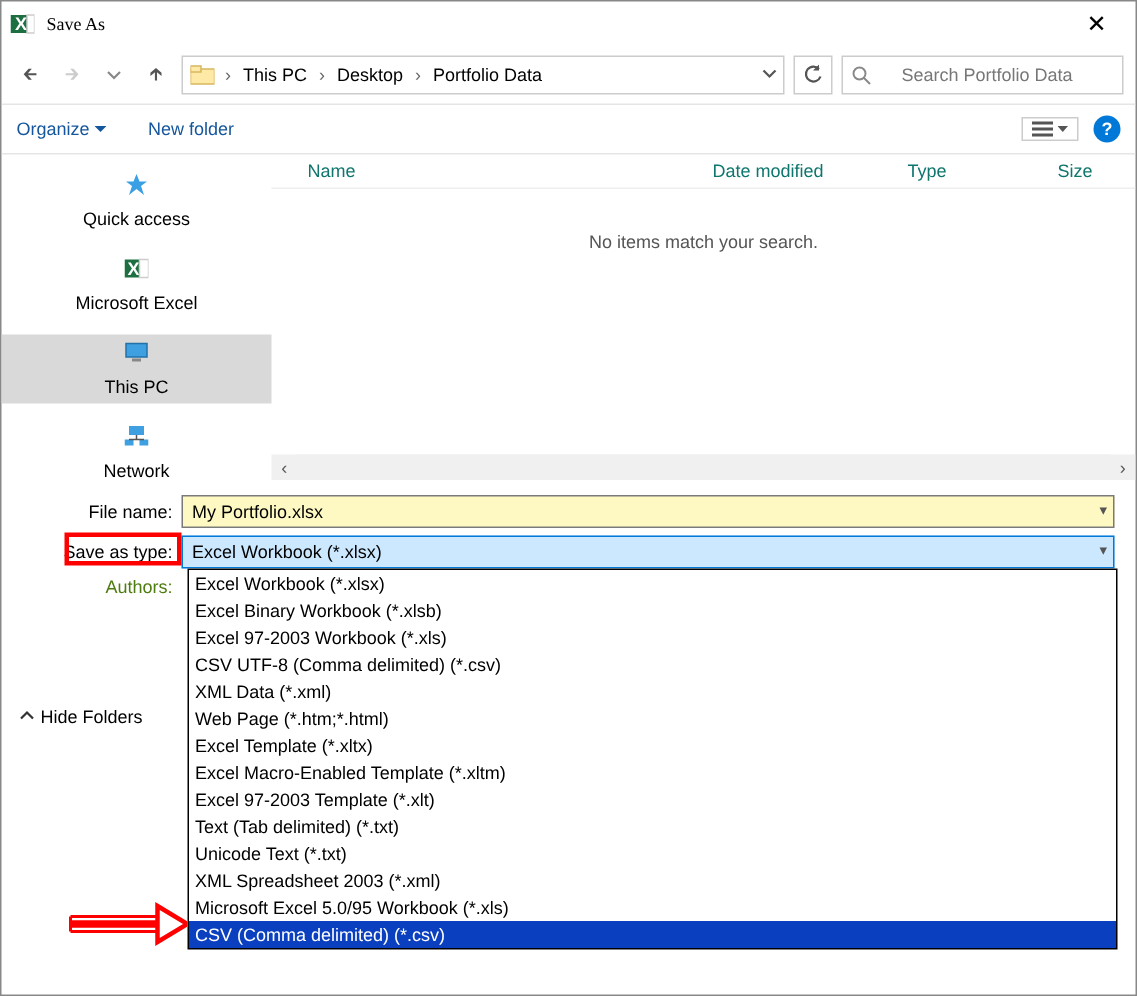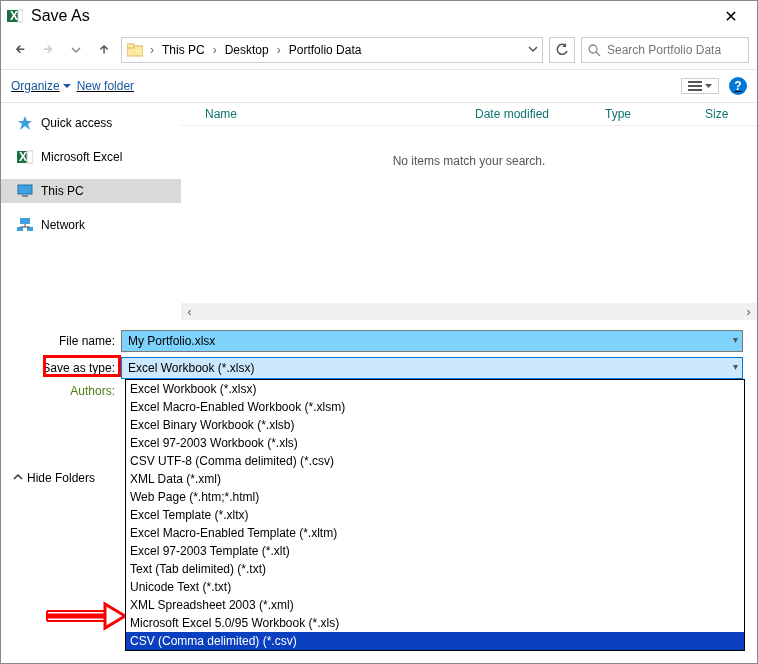--- a/index.html
+++ b/index.html
@@ -1,50 +1,50 @@
 <!DOCTYPE html>
 <html><head>
 <meta charset="utf-8">
 <style>
   * { box-sizing: border-box; margin: 0; padding: 0; font-family: "Segoe UI", Tahoma, sans-serif; font-size: 12px; }
   body { background: #fff; width: 758px; height: 664px; overflow: hidden; position: relative; border: 1px solid #888; }
   .titlebar { height: 30px; display: flex; align-items: center; padding: 0 6px; }
   .titlebar .appicon { width: 16px; height: 16px; margin-right: 8px; display:inline-flex;}
-  .titlebar .title { flex: 1; font-size: 16px; }
+  .titlebar .title { flex: 1; font-size: 12px; font-family: Liberation Serif, serif; }
   .titlebar .close { width: 40px; text-align: center; font-size: 16px; cursor: pointer; }
   .navbar { height: 38px; display: flex; align-items: center; gap: 6px; padding: 0 8px; }
   .nav-arrow { width: 22px; height: 22px; display:flex;align-items:center;justify-content:center; color:#555; }
   .nav-arrow.disabled { color: #ccc; }
   .addr-wrap { flex:1; display:flex; align-items:center; border:1px solid #ccc; height:26px; padding:0 4px; gap:4px;}
   .addr-folder { width:18px;height:18px; display:inline-flex;align-items:center;justify-content:center;}
   .crumb-sep { color:#666; padding:0 2px;}
   .crumb { padding:0 2px; color:#000; cursor:pointer;}
   .addr-drop { color:#666; margin-left:auto;}
   .refresh { width:26px;height:26px;border:1px solid #ccc; display:flex;align-items:center;justify-content:center;}
-  .search { width:168px; height:26px; border:1px solid #ccc; display:flex; align-items:center; padding:0 6px; gap:6px; color:#777;}
-  .toolbar { height:34px; display:flex; align-items:center; padding:0 10px; gap:6px; border-bottom:1px solid #e5e5e5; border-top:1px solid #e5e5e5;text-decoration:underline;}
+  .search { width:188px; height:26px; border:1px solid #ccc; display:flex; align-items:center; padding:0 6px; gap:20px; color:#777;}
+  .toolbar { height:34px; display:flex; align-items:center; padding:0 10px; gap:28px; border-bottom:1px solid #e5e5e5; border-top:1px solid #e5e5e5;}
   .tool-btn { color:#15569c; cursor:pointer; display:flex; align-items:center; gap:3px;}
   .tool-right { margin-left:auto; display:flex; align-items:center; gap:10px;}
   .help { width:18px;height:18px;border-radius:50%;background:#0078d7;color:#fff;display:flex;align-items:center;justify-content:center;font-weight:bold;}
   .body { display:flex; height:200px;}
   .sidebar { width:180px; padding:8px 0;}
-  .side-item { display:flex;align-items:center;gap:8px;padding:4px 16px; cursor:pointer;}
+  .side-item { display:flex;align-items:center;gap:8px;padding:4px 16px; cursor:pointer;flex-direction:column;}
   .side-item.sel { background:#d9d9d9;}
   .side-spacer { height:10px;}
   .content { flex:1; display:flex; flex-direction:column;}
   .col-headers { display:flex; padding:4px 0; border-bottom:1px solid #eee; color:#0f766e;}
   .col { padding:0 8px; cursor:pointer;}
   .empty-msg { text-align:center; color:#555; padding:28px 0;}
   .hscroll { height:17px; background:#f0f0f0; display:flex; align-items:center;}
   .hscroll .arrow { width:17px; text-align:center; color:#555;}
   .hscroll .track { flex:1; background:#f0f0f0; height:100%;}
   .form { padding:10px 14px 4px 14px; }
   .form-row { display:flex; align-items:center; margin-bottom:5px; gap:6px;}
   .form-row label { width:100px; text-align:right; font-size:12px;}
-  .combo { flex:1; height:22px; border:1px solid #7a7a7a; display:flex; align-items:center; padding:0 6px; position:relative; background:#7dd3fc;}
+  .combo { flex:1; height:22px; border:1px solid #7a7a7a; display:flex; align-items:center; padding:0 6px; position:relative; background:#fef9c3;}
   .combo .drop { position:absolute; right:4px; top:3px; color:#555; font-size:10px;}
   .combo.highlight { background:#cce8ff; border-color:#0078d7;}
   .red-box { position:absolute; border:3px solid red; pointer-events:none;}
   .redbox-type { left:42px; top:354px; width:78px; height:22px;}
   .dropdown-list { position:absolute; left:124px; top:378px; width:620px; border:1px solid #000; background:#fff; z-index:10;}
   .dd-item { padding:1px 4px; font-size:12px; line-height:16px; cursor:pointer;}
   .dd-item.sel { background:#0a3fbf; color:#fff;}
   .hide-folders { position:absolute; left:12px; top:470px; display:flex; align-items:center; gap:4px; cursor:pointer; z-index:5;}
   .red-arrow { position:absolute; left:44px; top:600px; z-index:20;}
   .view-btn { border:1px solid #ccc; padding:1px 6px; display:flex;align-items:center;gap:3px;}
@@ -200,21 +200,20 @@
   </div>
   <div class="form-row">
     <label style="color:#4d7c0f">Authors:</label>
   </div>
 </div>
 
 <div class="red-box redbox-type"></div>
 
 <div class="dropdown-list">
   <div class="dd-item">Excel Workbook (*.xlsx)</div>
-  <div class="dd-item">Excel Macro-Enabled Workbook (*.xlsm)</div>
   <div class="dd-item">Excel Binary Workbook (*.xlsb)</div>
   <div class="dd-item">Excel 97-2003 Workbook (*.xls)</div>
   <div class="dd-item">CSV UTF-8 (Comma delimited) (*.csv)</div>
   <div class="dd-item">XML Data (*.xml)</div>
   <div class="dd-item">Web Page (*.htm;*.html)</div>
   <div class="dd-item">Excel Template (*.xltx)</div>
   <div class="dd-item">Excel Macro-Enabled Template (*.xltm)</div>
   <div class="dd-item">Excel 97-2003 Template (*.xlt)</div>
   <div class="dd-item">Text (Tab delimited) (*.txt)</div>
   <div class="dd-item">Unicode Text (*.txt)</div>

